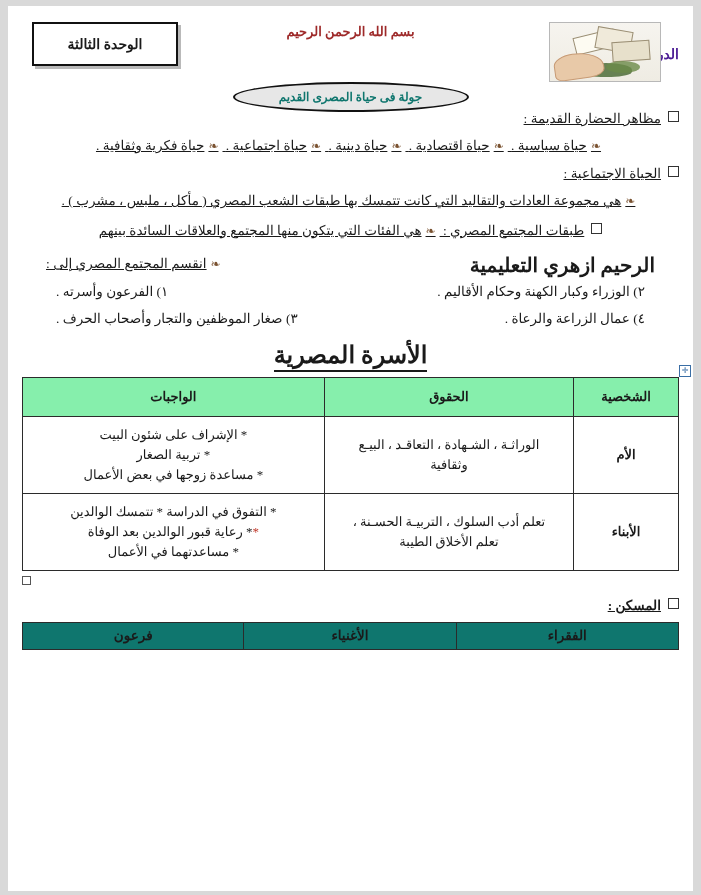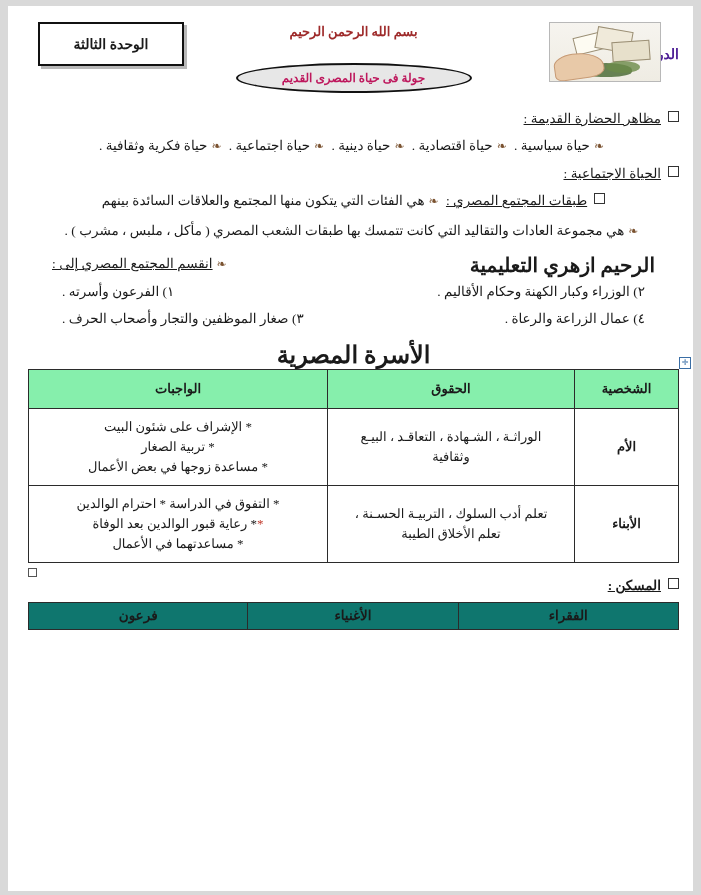--- a/index.html
+++ b/index.html
@@ -15,21 +15,21 @@
     overflow: hidden;
   }
   .page {
     position: absolute;
     left: 8px;
     top: 6px;
     width: 685px;
     height: 885px;
     background: #ffffff;
     box-sizing: border-box;
-    padding: 8px 14px 0 20px;
+    padding: 8px 14px 0 14px;
     overflow: hidden;
   }
 
   
   .header {
     position: relative;
     height: 96px;
   }
   .clip-art {
     position: absolute;
@@ -85,27 +85,27 @@
     padding-top: 10px;
   }
   .lesson-title {
     text-align: right;
     color: #4c1d95;
     font-size: 14px;
     font-weight: bold;
     padding-top: 6px;
   }
   .oval {
-    margin: 0 auto 0 auto;
+    margin: 19px auto 0 auto;
     width: 232px;
     height: 26px;
     border: 2px solid #111;
     border-radius: 50%;
     background: #e7e7e7;
-    color: #be185d;
+    color: #0f766e;
     font-size: 12px;
     font-weight: bold;
     display: flex;
     align-items: center;
     justify-content: center;
   }
   .unit-box {
     position: absolute;
     left: 10px;
     top: 8px;
@@ -119,20 +119,21 @@
     justify-content: center;
     font-size: 14px;
     font-weight: bold;
   }
 
   
   .line {
     font-size: 13.5px;
     line-height: 1.5;
     margin: 9px 0;
+    text-decoration: underline;
   }
   .bullet-head {
     text-align: right;
     font-size: 13.5px;
     font-weight: normal;
   }
   .sq {
     display: inline-block;
     width: 9px;
     height: 9px;
@@ -157,21 +158,21 @@
     justify-content: space-between;
     font-size: 13.5px;
     margin: 6px 34px 0 34px;
   }
   .two-col > div { white-space: nowrap; }
 
   .section-title {
     text-align: center;
     font-size: 24px;
     font-weight: bold;
-    margin: 14px 0 0 0;
+    margin: 14px 0 8px 0;
   }
   .section-title span { border-bottom: 2px solid #1a1a1a; padding-bottom: 2px;}
 
   
   .tbl-wrap { position: relative; }
   .handle {
     position: absolute;
     left: 100%;
     top: -12px;
     width: 10px; height: 10px;
@@ -198,21 +199,21 @@
     text-align: center;
     height: 26px;
   }
   .col-person { width: 16%; text-align: center; font-weight: bold; }
   .col-rights { width: 38%; text-align: center; }
   .col-duties { width: 46%; text-align: center; }
   td.cell p { margin: 4px 0; }
   .red-star { color: #c0392b; }
 
   .housing-label {
-    margin-top: 14px;
+    margin-top: 26px;
     font-size: 13.5px;
     font-weight: bold;
     text-align: right;
   }
   table.housing {
     width: 100%;
     border-collapse: collapse;
     font-size: 13.5px;
     margin-top: 8px;
   }
@@ -265,26 +266,26 @@
     <span class="flower">❧</span><span>حياة دينية .</span>
     <span class="flower">❧</span><span>حياة اجتماعية .</span>
     <span class="flower">❧</span><span>حياة فكرية وثقافية .</span>
   </div>
 
   <div class="bullet-head">
     <span class="sq"></span><span class="u">الحياة الاجتماعية :</span>
   </div>
 
   <div class="line" style="text-align:center">
+    <span class="flower">❧</span><span>هي مجموعة العادات والتقاليد التي كانت تتمسك بها طبقات الشعب المصري ( مأكل ، ملبس ، مشرب ) .</span>
+  </div>
+
+  <div class="line" style="text-align:center">
     <span class="sq"></span><span class="u">طبقات المجتمع المصري :</span>
     <span class="flower">❧</span><span>هي الفئات التي يتكون منها المجتمع والعلاقات السائدة بينهم</span>
-  </div>
-
-  <div class="line" style="text-align:center">
-    <span class="flower">❧</span><span>هي مجموعة العادات والتقاليد التي كانت تتمسك بها طبقات الشعب المصري ( مأكل ، ملبس ، مشرب ) .</span>
   </div>
 
   <div style="display:flex; align-items:center; justify-content:space-between; margin:10px 24px 0 24px;">
     <div class="big-brand">الرحيم ازهري التعليمية</div>
     <div style="font-size:13.5px;">
       <span class="flower">❧</span><span class="u">انقسم المجتمع المصري إلى :</span>
     </div>
   </div>
 
   <div class="two-col">
@@ -321,21 +322,21 @@
             <p>* مساعدة زوجها في بعض الأعمال</p>
           </td>
         </tr>
         <tr>
           <td class="col-person">الأبناء</td>
           <td class="cell col-rights">
             <p>تعلم أدب السلوك ، التربيـة الحسـنة ،</p>
             <p>تعلم الأخلاق الطيبة</p>
           </td>
           <td class="cell col-duties">
-            <p>* التفوق في الدراسة  * احترام الوالدين</p>
+            <p>* التفوق في الدراسة  * تتمسك الوالدين</p>
             <p><span class="red-star">*</span><span>* رعاية قبور الوالدين بعد الوفاة</span></p>
             <p>* مساعدتهما في الأعمال</p>
           </td>
         </tr>
       </tbody>
     </table>
     <div class="small-sq"></div>
   </div>
 
   <div class="housing-label">

